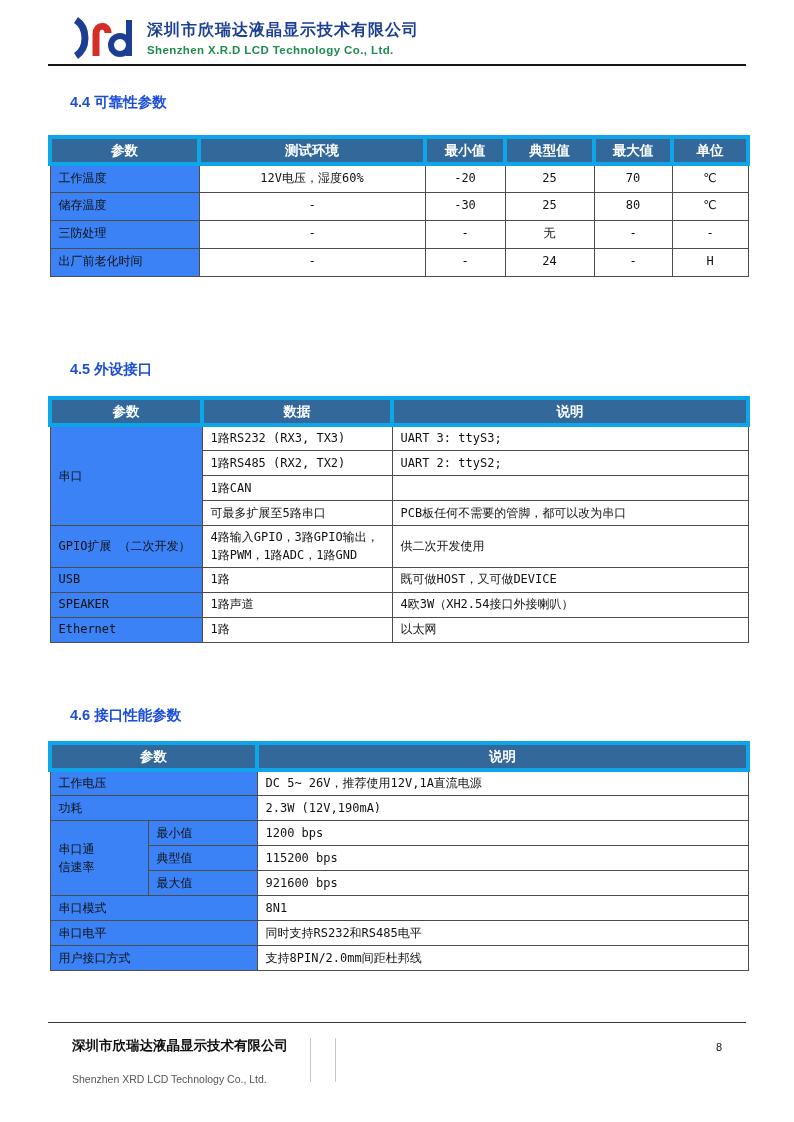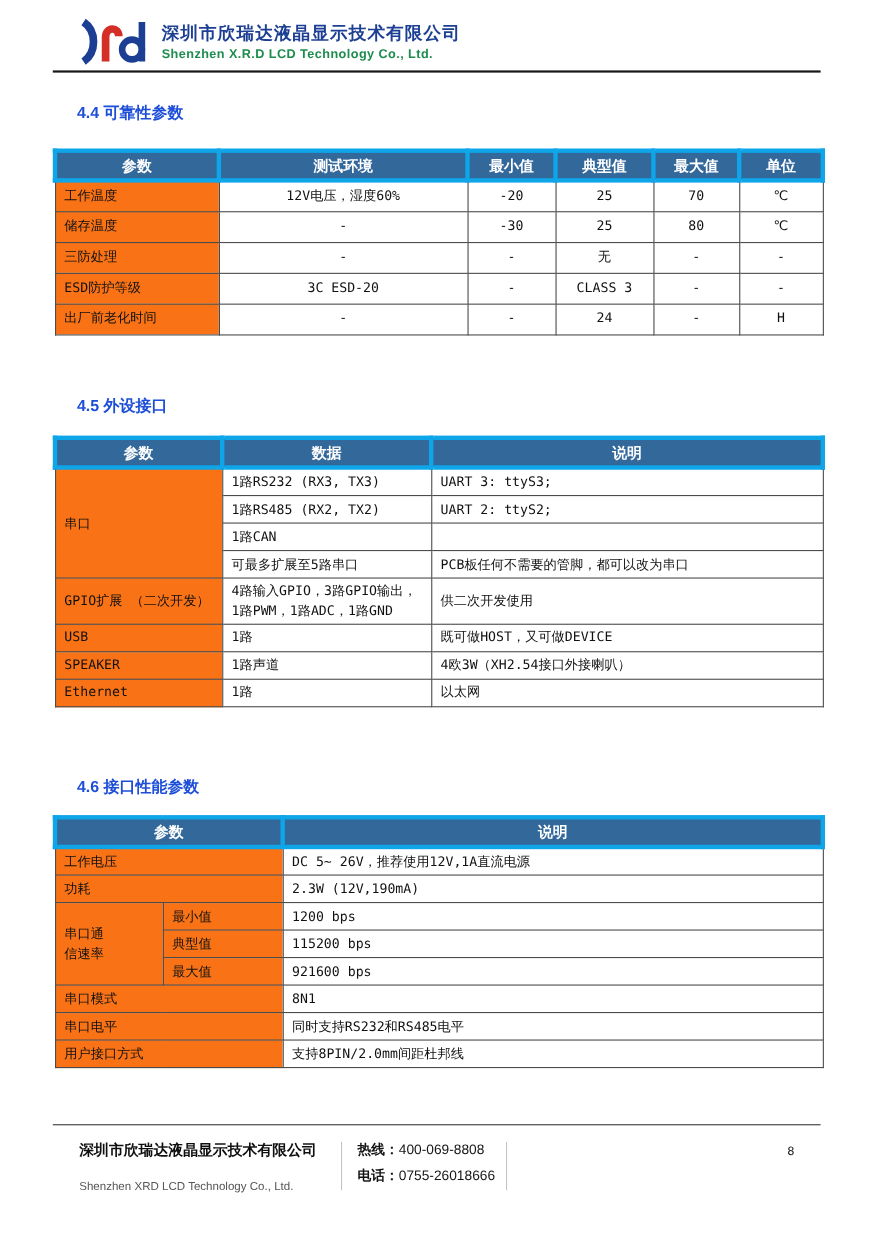--- a/index.html
+++ b/index.html
@@ -21,21 +21,21 @@
   
   .tblwrap { position:absolute; left:48px; width:698px; }
   .w1 { top:135px; } .w2 { top:396px; } .w3 { top:741px; }
   table { border-collapse:collapse; table-layout:fixed; width:698px; }
   th { background:#33689B; color:#fff; font-family:"Liberation Sans",sans-serif;
        font-weight:bold; font-size:13.5px; height:27px; text-align:center;
        border:4px solid #0ea5e9; }
   th + th { border-left:1px solid #8CA6C0;font-family:Liberation Mono, monospace; }
   td { border:1px solid #4c4c4c; font-size:12px; padding:3px 8px; height:27px;
        vertical-align:middle; line-height:1.45; background:#fff; word-break:break-all; }
-  .pcell { background:#f97316; text-align:left; }
+  .pcell { background:#3b82f6; text-align:left; }
   .t1 tbody td { text-align:center; }
   .t1 tbody td.pcell { text-align:left; }
   .t1 td { height:28px; }
   .t2 td, .t3 td { text-align:left; height:25px; }
   .wrap3 { display:inline-block; width:3.2em; line-height:1.5; }
   
   .ftr-rule { position:absolute; top:1022px; left:48px; width:698px; height:1px; background:#3a3a3a; }
   .ftr { position:absolute; top:1037px; left:72px; width:640px; display:flex; align-items:flex-start; }
   .ftr-co { width:228px; }
   .ftr-cn { font-family:"Liberation Sans",sans-serif; font-weight:bold; font-size:13.5px; color:#0f0f0f; }
@@ -104,28 +104,20 @@
         </tr>
         <tr>
           <td class="pcell">三防处理</td>
           <td>-</td>
           <td>-</td>
           <td>无</td>
           <td>-</td>
           <td>-</td>
         </tr>
         <tr>
-          <td class="pcell">ESD防护等级</td>
-          <td>3C ESD-20</td>
-          <td>-</td>
-          <td>CLASS 3</td>
-          <td>-</td>
-          <td>-</td>
-        </tr>
-        <tr>
           <td class="pcell">出厂前老化时间</td>
           <td>-</td>
           <td>-</td>
           <td>24</td>
           <td>-</td>
           <td>H</td>
         </tr>
       </tbody>
     </table>
   </div>
@@ -239,21 +231,17 @@
     </table>
   </div>
 
   <div class="ftr-rule"></div>
   <div class="ftr">
     <div class="ftr-co">
       <div class="ftr-cn">深圳市欣瑞达液晶显示技术有限公司</div>
       <div class="ftr-en">Shenzhen XRD LCD Technology Co., Ltd.</div>
     </div>
     <div class="ftr-div"></div>
-    <div class="ftr-col">
-      <div><span class="ftr-lbl">热线：</span><span>400-069-8808</span></div>
-      <div><span class="ftr-lbl">电话：</span><span>0755-26018666</span></div>
-    </div>
     <div class="ftr-div"></div>
   </div>
   <div class="ftr-page">8</div>
 
 </div>
 
 </body></html>

